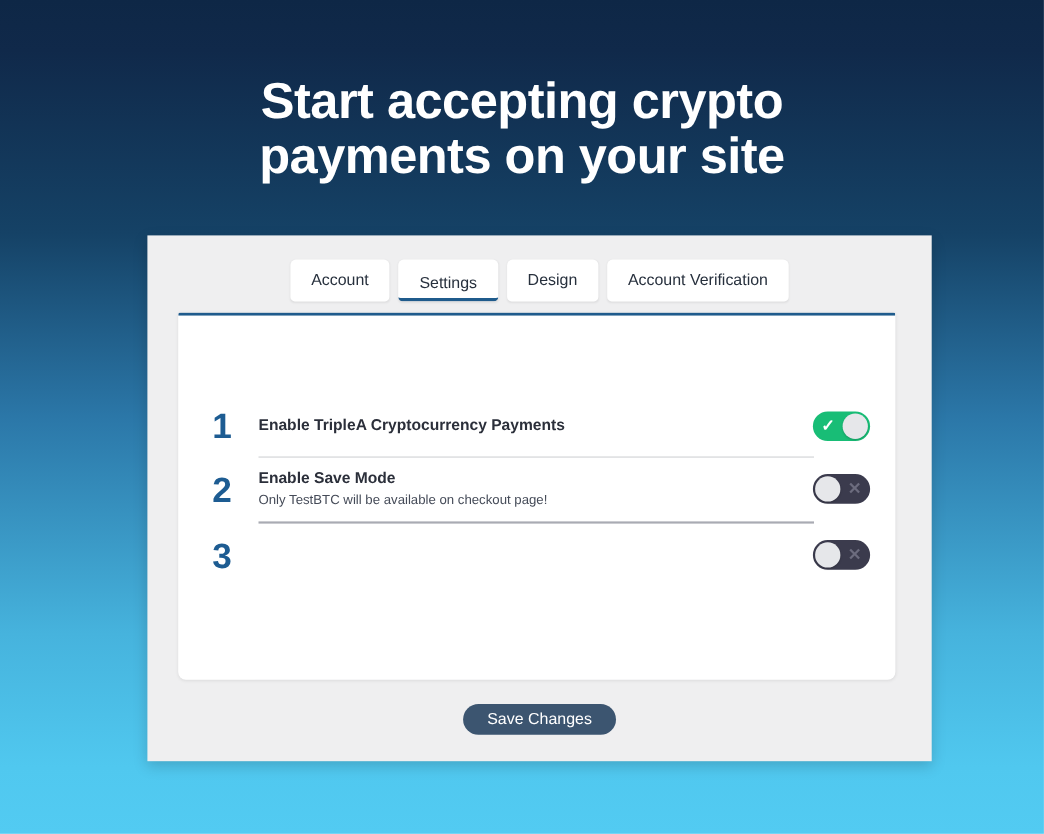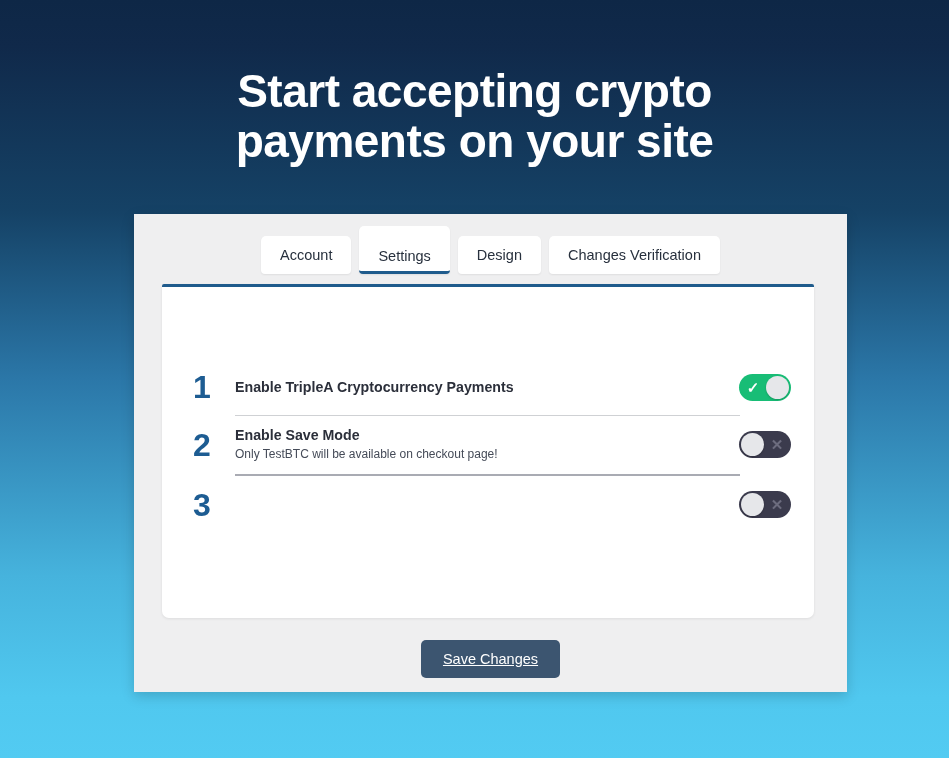--- a/index.html
+++ b/index.html
@@ -66,22 +66,22 @@
     font-size: 14.5px;
     color: #27303d;
     padding: 11px 19px 11px;
     height: 38px;
     line-height: 16px;
     cursor: pointer;
     white-space: nowrap;
     box-shadow: 0 1px 2px rgba(0,0,0,0.07);
   }
   .tab.active {
-    height: 48px;
-    padding-top: 22px;
+    height: 38px;
+    padding-top: 14px;
     border-bottom: 3px solid #1f5b8c;
     text-align: center;
   }
 
   
   .panel {
     position: absolute;
     left: 28px;
     top: 70px;
     width: 652px;
@@ -188,43 +188,42 @@
     left: 0;
     right: 0;
     top: 426px;
     display: flex;
     justify-content: center;
   }
   .save-btn {
     background: #3c5570;
     color: #ffffff;
     border: none;
-    border-radius: 5px;
+    border-radius: 15px;
     font-family: "Liberation Sans", sans-serif;
     font-size: 14.5px;
     padding: 0 22px;
-    height: 38px;
+    height: 28px;
     cursor: pointer;
-    text-decoration: underline;
   }
 </style>
 </head>
 <body>
 
 <div class="hero">
   <h1 class="hero-title">Start accepting crypto payments on your site</h1>
 </div>
 
 <div class="app-card">
 
   <div class="tab-bar">
     <button class="tab">Account</button>
     <button class="tab active">Settings</button>
     <button class="tab">Design</button>
-    <button class="tab">Changes Verification</button>
+    <button class="tab">Account Verification</button>
   </div>
 
   <div class="panel">
     <div class="rows">
 
       <div class="setting-row row-1">
         <div class="step-num">1</div>
         <div class="row-body">
           <div class="row-title">Enable TripleA Cryptocurrency Payments</div>
         </div>

